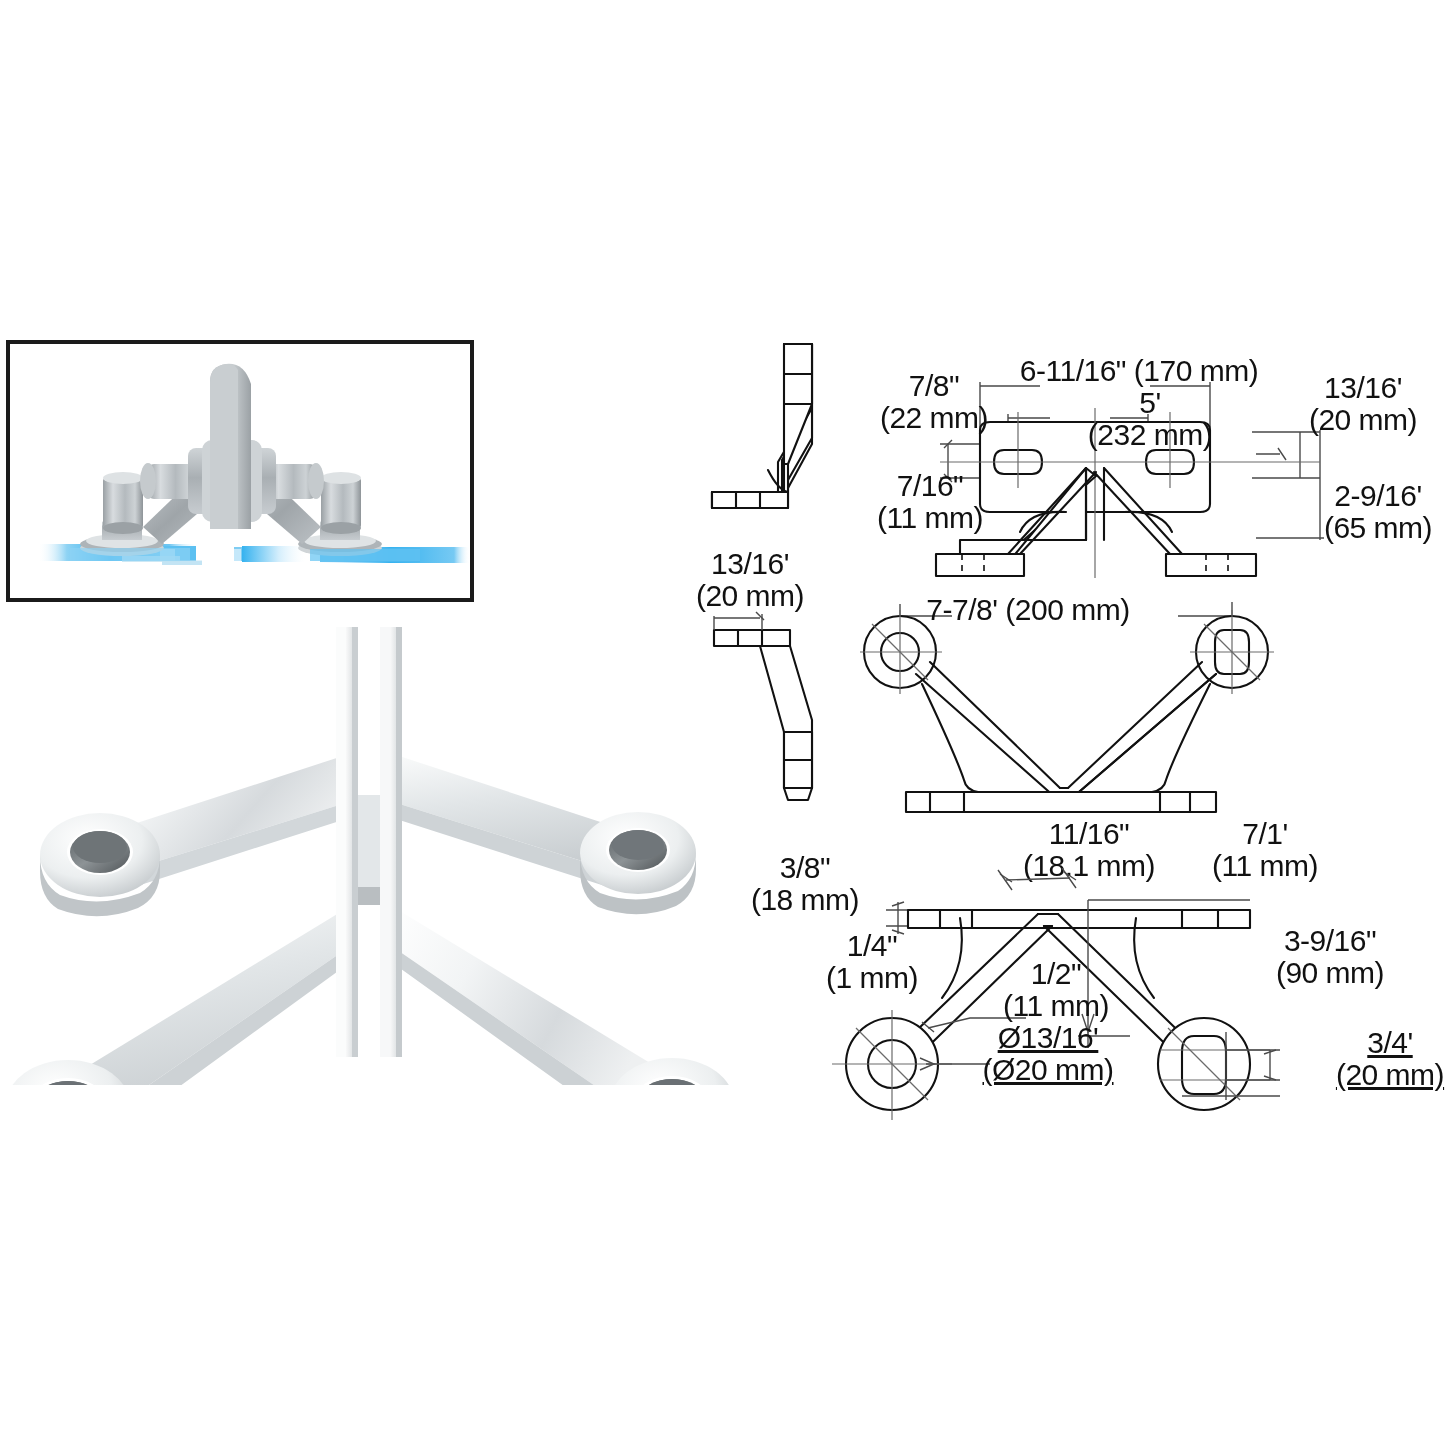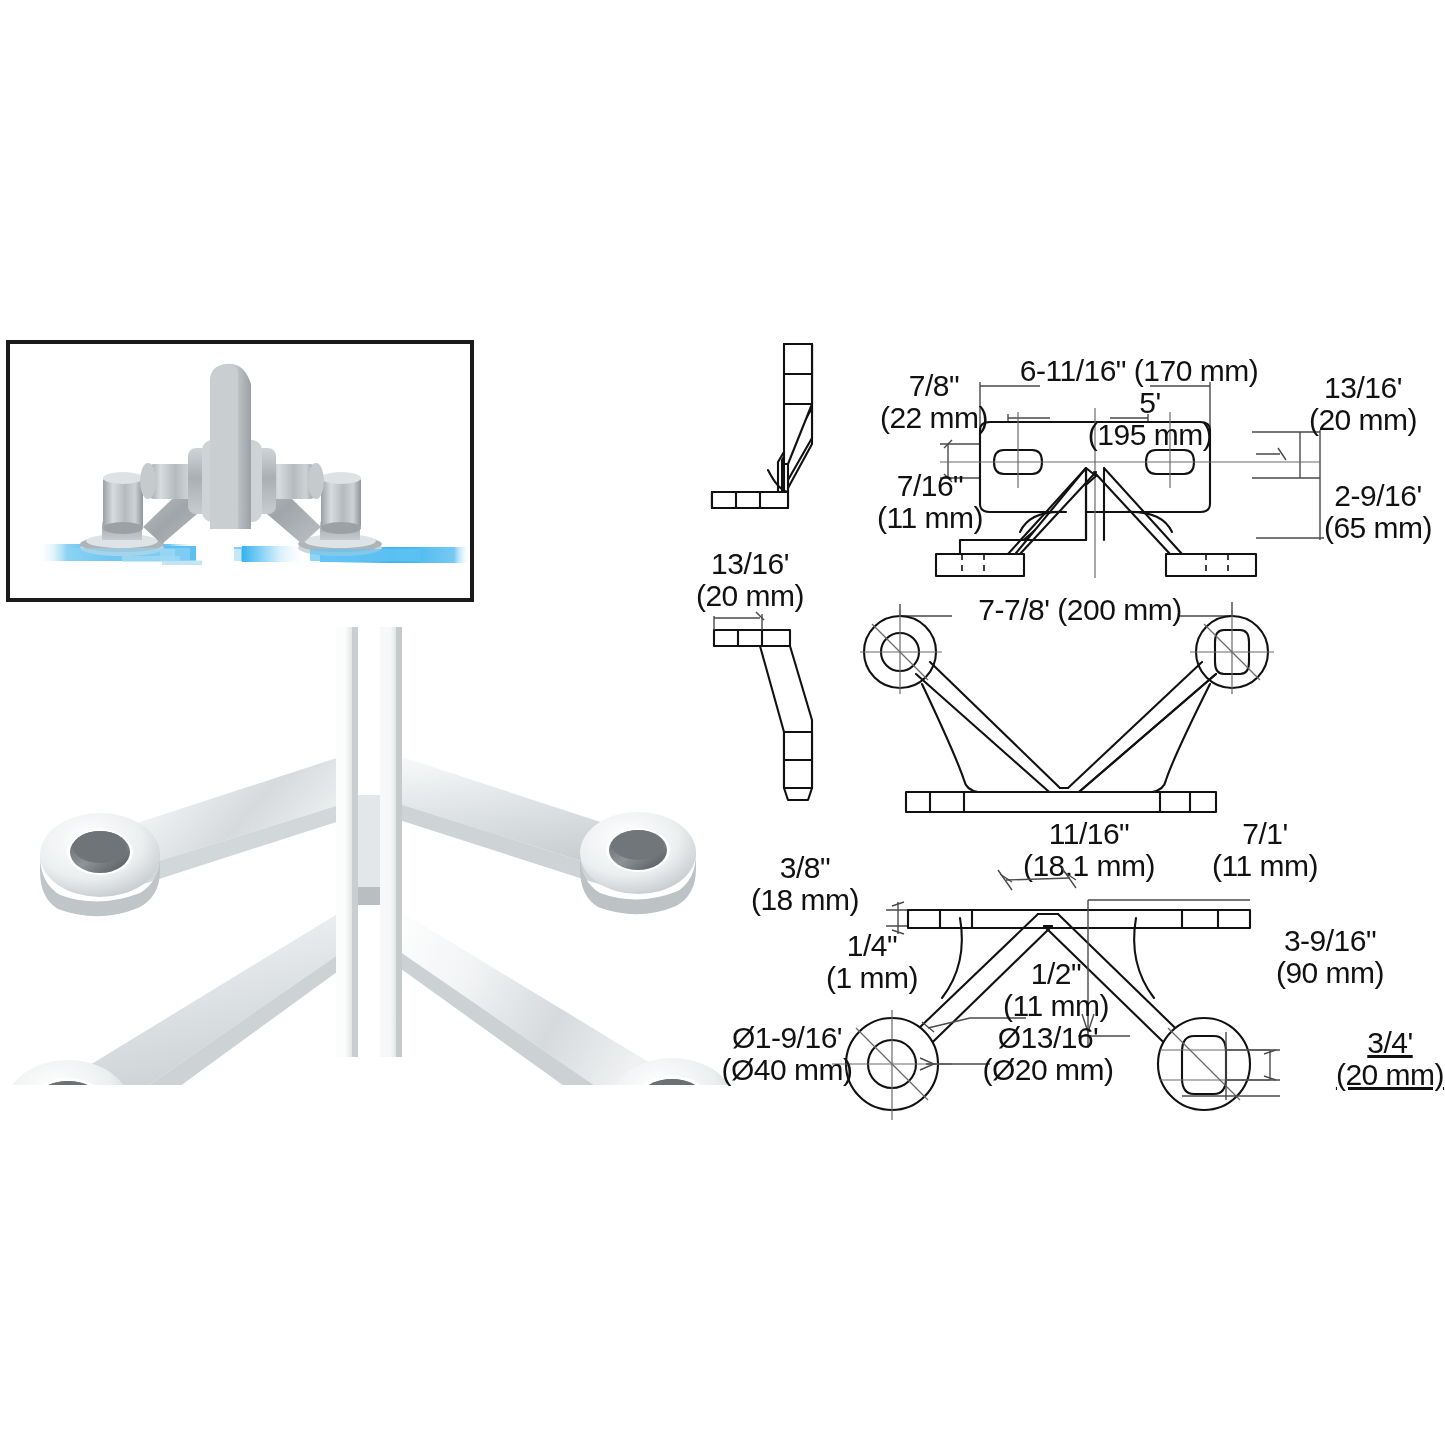--- a/index.html
+++ b/index.html
@@ -355,21 +355,21 @@
 
   <div class="dim ctr" style="left:934px;top:370px;">
     <span>7/8"</span>
     <span class="l2">(22 mm)</span>
   </div>
   <div class="dim ctr" style="left:1139px;top:355px;">
     <span>6-11/16" (170 mm)</span>
   </div>
   <div class="dim ctr" style="left:1150px;top:387px;">
     <span>5'</span>
-    <span class="l2">(195 mm)</span>
+    <span class="l2">(232 mm)</span>
   </div>
   <div class="dim ctr" style="left:1363px;top:372px;">
     <span>13/16'</span>
     <span class="l2">(20 mm)</span>
   </div>
   <div class="dim ctr" style="left:930px;top:470px;">
     <span>7/16"</span>
     <span class="l2">(11 mm)</span>
   </div>
   <div class="dim ctr" style="left:1378px;top:480px;">
@@ -411,21 +411,21 @@
         <path class="ln" d="M200 188 L208 188"></path>
       </g>
 
       <g>
         <path class="ln wh" d="M46 192 L356 192 L356 212 L46 212 Z"></path>
         <path class="ln" d="M70 192 L70 212 M104 192 L104 212 M300 192 L300 212 M330 192 L330 212"></path>
       </g>
     </svg>
   </div>
 
-  <div class="dim ctr" style="left:1080px;top:594px;">
+  <div class="dim ctr" style="left:1028px;top:594px;">
     <span>7-7/8' (200 mm)</span>
   </div>
   <div class="dim ctr" style="left:1089px;top:818px;">
     <span>11/16"</span>
     <span class="l2">(18.1 mm)</span>
   </div>
   <div class="dim ctr" style="left:1265px;top:818px;">
     <span>7/1'</span>
     <span class="l2">(11 mm)</span>
   </div>
@@ -499,27 +499,23 @@
   </div>
 
   <div class="dim ctr" style="left:872px;top:930px;">
     <span>1/4"</span>
     <span class="l2">(1 mm)</span>
   </div>
   <div class="dim ctr" style="left:1056px;top:958px;">
     <span>1/2"</span>
     <span class="l2">(11 mm)</span>
   </div>
-  <div class="dim ctr" style="left:1048px;top:1022px;">
+  <div class="dim ctr" style="left:1048px;top:1022px;text-decoration:underline;">
     <span>Ø13/16'</span>
     <span class="l2">(Ø20 mm)</span>
-  </div>
-  <div class="dim ctr" style="left:787px;top:1022px;">
-    <span>Ø1-9/16'</span>
-    <span class="l2">(Ø40 mm)</span>
   </div>
   <div class="dim ctr" style="left:1330px;top:925px;">
     <span>3-9/16"</span>
     <span class="l2">(90 mm)</span>
   </div>
   <div class="dim ctr" style="left:1390px;top:1027px;text-decoration:underline;">
     <span>3/4'</span>
     <span class="l2">(20 mm)</span>
   </div>
 

